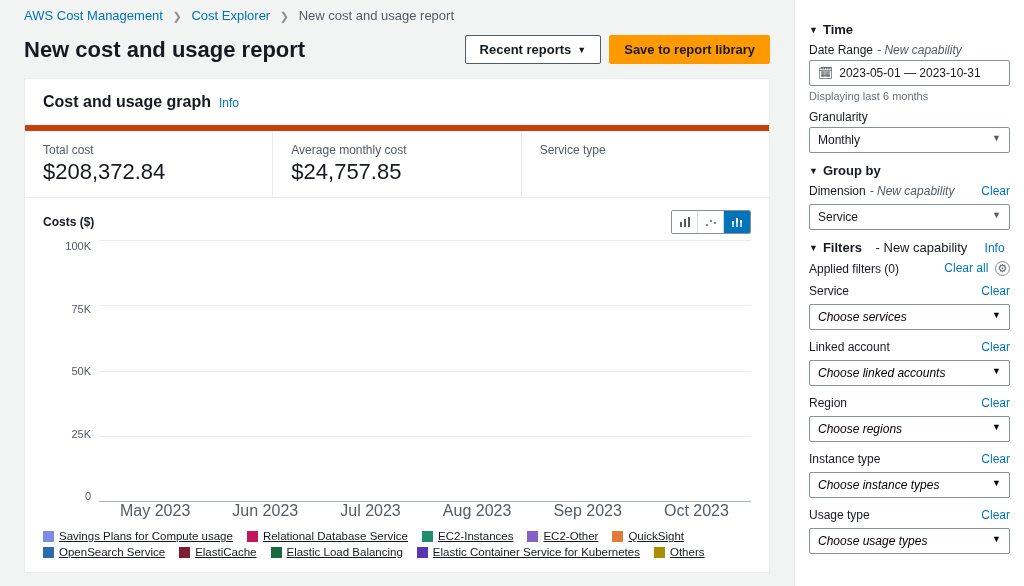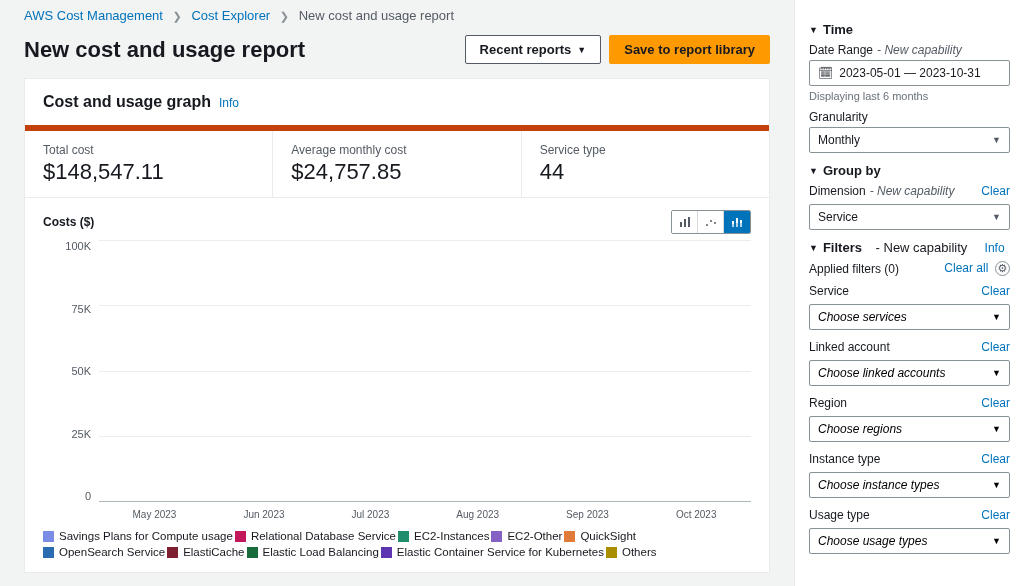--- a/index.html
+++ b/index.html
@@ -46,37 +46,37 @@
 
   .plot { display: flex; height: 280px; }
   .y-axis { width: 56px; display: flex; flex-direction: column; justify-content: space-between; align-items: flex-end; padding-right: 8px; font-size: 11px; color:#545b64; padding-bottom: 18px; }
   .plot-area { flex:1; position: relative; padding-bottom: 18px; }
   .gridlines { position:absolute; inset:0 0 18px 0; display:flex; flex-direction:column; justify-content:space-between; }
   .gridlines div { border-top:1px solid #eaeded; height:0; }
   .gridlines div:last-child { border-top-color: #aab7b8; }
   .bars { position:absolute; inset:0 0 18px 0; display:flex; align-items:flex-end; justify-content:space-around; }
   .bar-group { width: 44px; display:flex; flex-direction:column-reverse; }
   .seg { width:100%; }
-  .x-axis { position:absolute; bottom:0; left:0; right:1px; display:flex; justify-content:space-around; font-size:10px; color:#545b64; }
-
-  .legend { display:flex; flex-wrap:wrap; gap: 4px 2px; margin-top: 10px; font-size:11.5px; }
+  .x-axis { position:absolute; bottom:0; left:0; right:1px; display:flex; justify-content:space-around; font-size:16px; color:#545b64; }
+
+  .legend { display:flex; flex-wrap:wrap; gap: 4px 14px; margin-top: 10px; font-size:11.5px;text-decoration:underline; }
   .legend-item { display:flex; align-items:center; gap:5px; }
   .swatch { width:11px; height:11px; display:inline-block; }
 
   
   .side-title-row { display:flex; justify-content:space-between; align-items:center; margin-bottom: 10px; }
   .side-title { font-size: 16px; font-weight: 700; }
   .close-x { font-size: 16px; color:#545b64; cursor:pointer; }
   .section-head { display:flex; align-items:center; gap:5px; font-weight:700; font-size:13px; margin: 10px 0 6px; cursor:pointer; }
   .section-head .tri { font-size:9px; }
   .field-label { font-size:12px; color:#16191f; margin-bottom:3px; display:flex; gap:4px; align-items:baseline; flex-wrap:wrap; }
   .field-label .newcap { font-style: italic; color:#545b64; }
   .field-row { display:flex; justify-content:space-between; align-items:baseline; margin-bottom:3px;}
   .clear-link { color:#0073bb; font-size:12px; cursor:pointer; }
-  .select { width:100%; border:1px solid #879196; border-radius:2px; padding:5px 8px; font-size:12px; display:flex; justify-content:space-between; align-items:center; background:#fff; cursor:pointer; margin-bottom:10px; }
+  .select { width:100%; border:1px solid #879196; border-radius:2px; padding:5px 8px; font-size:12px; display:flex; justify-content:space-between; align-items:flex-start; background:#fff; cursor:pointer; margin-bottom:10px; }
   .select.placeholder span { color:#000000; font-style:italic; }
   .select .tri { font-size:9px; color:#545b64; }
   .date-input { width:100%; border:1px solid #879196; border-radius:2px; padding:5px 8px; font-size:12px; display:flex; gap:6px; align-items:center; margin-bottom:4px; }
   .hint { font-size:11px; color:#687078; margin-bottom:8px; }
   .applied-row { display:flex; justify-content:space-between; align-items:center; margin-bottom:8px; font-size:12px;}
   .gear { font-size:11px; color:#545b64; border:1px solid #879196; border-radius:50%; width:15px; height:15px; display:inline-flex; align-items:center; justify-content:center; }
 </style>
 </head>
 <body>
 
@@ -104,29 +104,28 @@
 
     <div class="card">
       <div class="card-header">
         <span class="card-title">Cost and usage graph</span>
         <span class="info-link">Info</span>
       </div>
 
       <div class="stats">
         <div class="stat">
           <div class="stat-label">Total cost</div>
-          <div class="stat-value">$148,547.11</div>
+          <div class="stat-value">$208,372.84</div>
         </div>
         <div class="stat">
           <div class="stat-label">Average monthly cost</div>
           <div class="stat-value">$24,757.85</div>
         </div>
         <div class="stat">
           <div class="stat-label">Service type</div>
-          <div class="stat-value">44</div>
         </div>
       </div>
 
       <div class="chart-section">
         <div class="chart-toolbar">
           <span class="chart-ylabel">Costs ($)</span>
           <div class="chart-type-toggle">
             <div class="opt">
               <svg width="12" height="12" viewBox="0 0 12 12">
                   <rect x="1" y="6" width="2" height="5" fill="currentColor"></rect>

